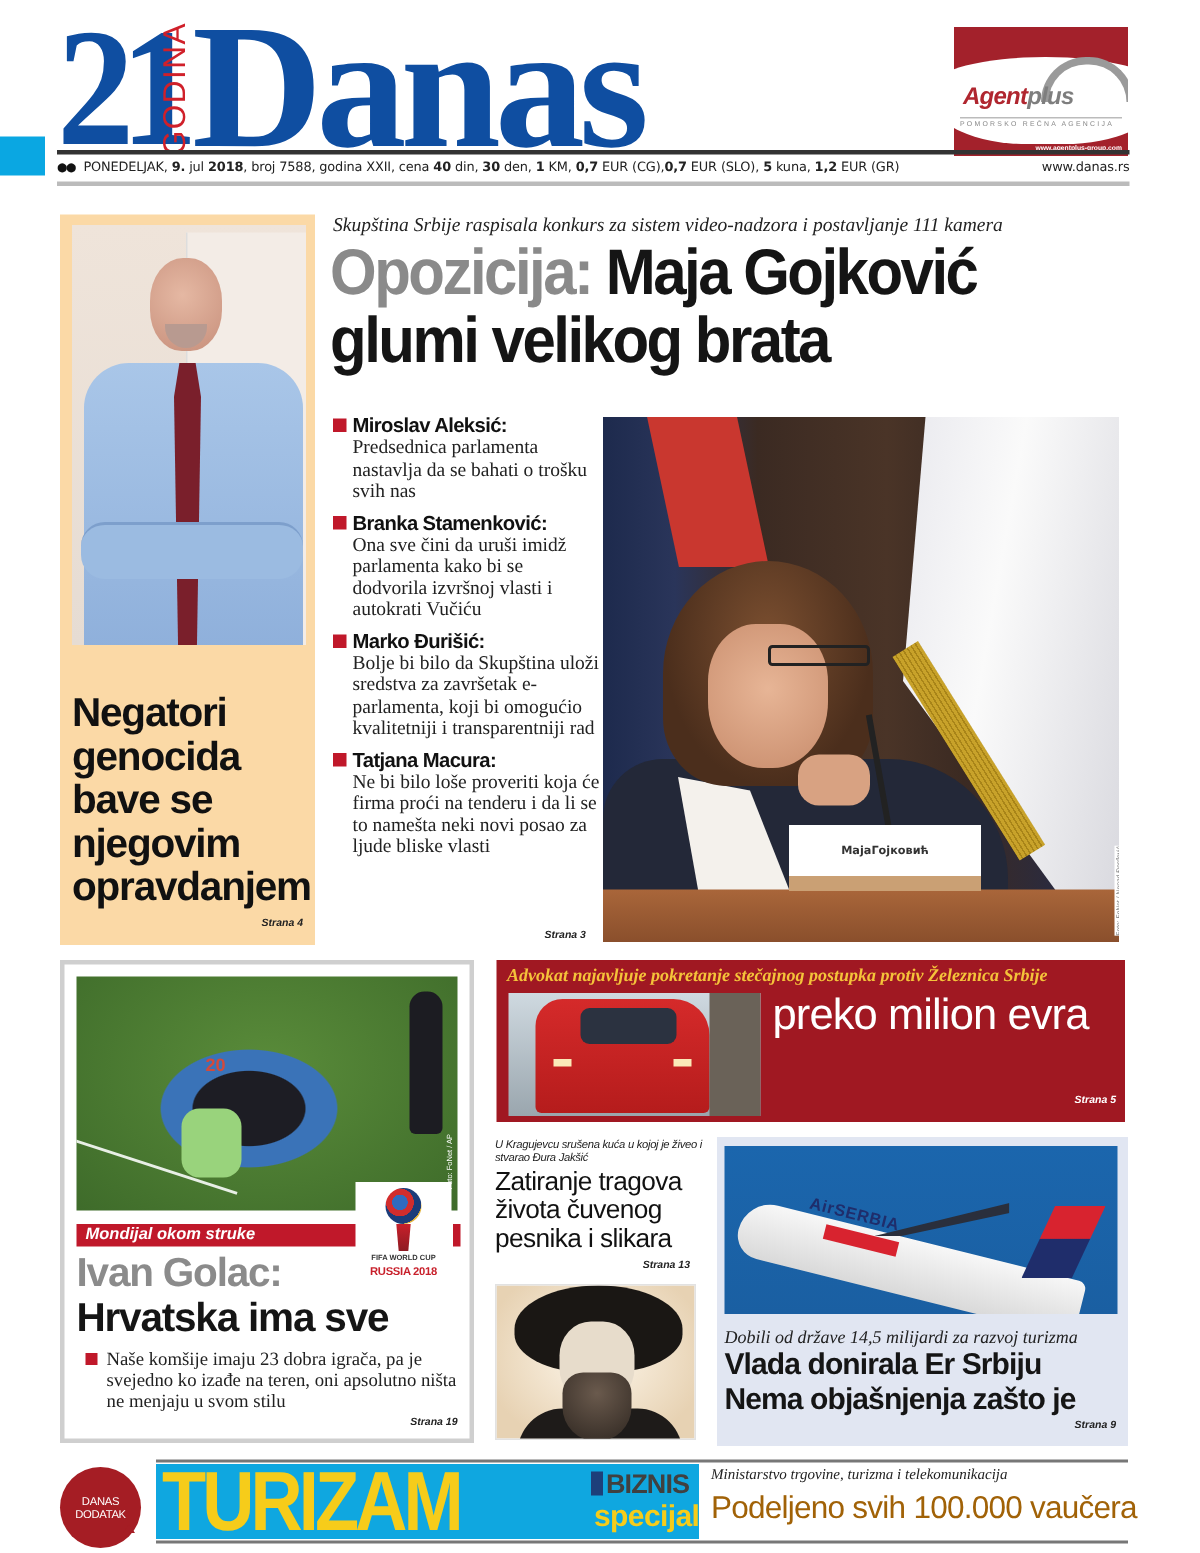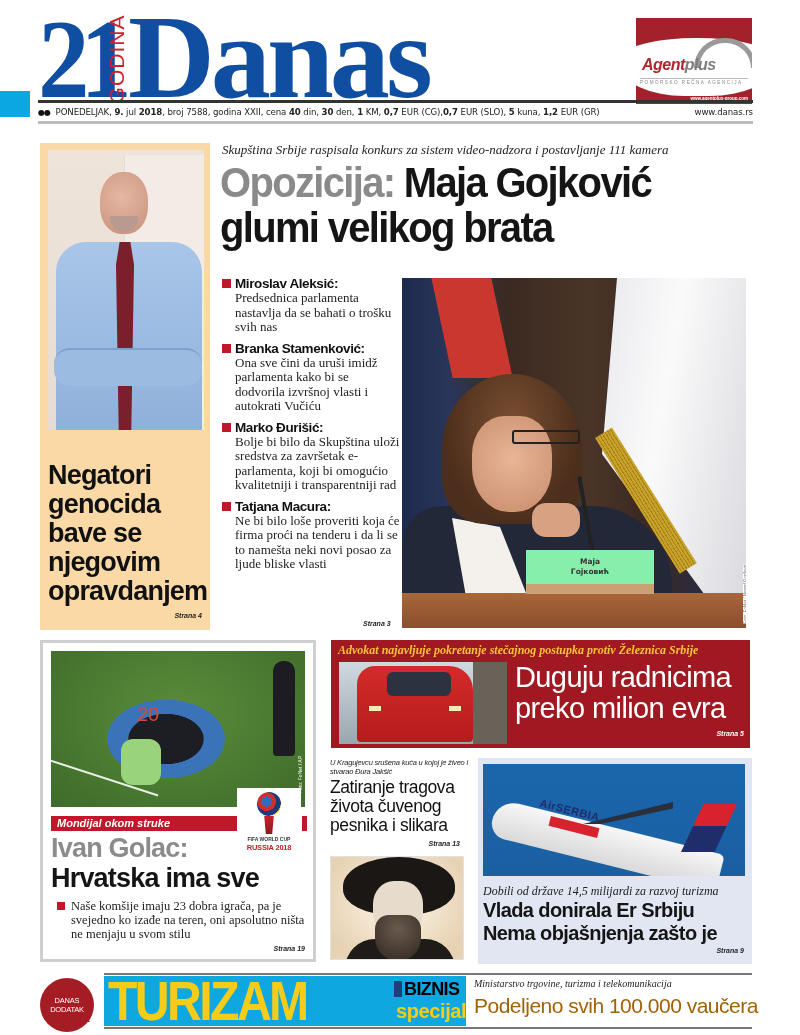--- a/index.html
+++ b/index.html
@@ -64,32 +64,32 @@
   .mp-redflag { position: absolute; left: 40px; top: 0; width: 60px; height: 100px; background: #c9372f; transform: skewX(12deg); }
   .mp-whiteflag { position: absolute; left: 200px; top: 0; width: 150px; height: 320px; background: linear-gradient(100deg,#e9e9ee,#fafafa 40%,#d8d8de); clip-path: polygon(10% 0,100% 0,100% 100%,70% 100%,0 55%); }
   .mp-fringe { position: absolute; left: 193px; top: 160px; width: 20px; height: 160px; background: repeating-linear-gradient(90deg,#c8a22a 0 2px,#a88418 2px 3px); transform: rotate(-32deg); transform-origin: top left; }
   .mp-hair { position: absolute; left: 40px; top: 96px; width: 140px; height: 150px; background: radial-gradient(ellipse at 50% 35%, #7b4f30, #4b2e1c 70%); border-radius: 50% 50% 30% 30%; }
   .mp-face { position: absolute; left: 70px; top: 138px; width: 80px; height: 96px; background: radial-gradient(circle at 50% 45%, #e7b596, #c88c6c); border-radius: 40% 40% 46% 46%; }
   .mp-glasses { position: absolute; left: 110px; top: 152px; width: 68px; height: 14px; border: 2px solid #222; border-radius: 3px; }
   .mp-body { position: absolute; left: 0; top: 228px; width: 270px; height: 122px; background: #232838; border-radius: 40px 80px 0 0; }
   .mp-collar { position: absolute; left: 50px; top: 240px; width: 80px; height: 90px; background: #f4f1ec; clip-path: polygon(0 0,60% 10%,100% 100%,20% 100%); }
   .mp-hand { position: absolute; left: 130px; top: 225px; width: 48px; height: 34px; background: #d8a282; border-radius: 14px; }
   .mp-desk { position: absolute; left: 0; top: 315px; width: 350px; height: 35px; background: linear-gradient(180deg,#a9663a,#8a4f2c); }
-  .mp-nameplate { position: absolute; left: 124px; top: 272px; width: 128px; height: 44px; background: #86efac; border-bottom: 10px solid #caa074; display: flex; flex-direction: column; align-items: center; justify-content: center; }
+  .mp-nameplate { position: absolute; left: 124px; top: 272px; width: 128px; height: 44px; background: #ffffff; border-bottom: 10px solid #caa074; display: flex; align-items: center; justify-content: center; }
   .mp-nameplate span { font-family: "DejaVu Sans", sans-serif; font-weight: bold; font-size: 7.5px; color: #333; line-height: 10px; }
   .mp-mic { position: absolute; left: 182px; top: 198px; width: 4px; height: 78px; background: #222; transform: rotate(-10deg); }
   .mp-credit { position: absolute; right: -2px; bottom: 4px; writing-mode: vertical-rl; transform: rotate(180deg); font-size: 4.5px; color: #777; background: #fff; }
 
   
   .sport { position: absolute; left: 40px; top: 640px; width: 276px; height: 322px; background: #fff; border: 3px solid #cfcfcf; }
   .sport .photo { position: absolute; left: 8px; top: 8px; width: 254px; height: 156px; background: radial-gradient(ellipse at 50% 40%, #5a8c3a, #3e6b2a); overflow: hidden; }
   .sport .line { position: absolute; left: -10px; top: 125px; width: 120px; height: 2px; background: #e8efe6; transform: rotate(18deg); }
   .sport .pile { position: absolute; left: 40px; top: 38px; width: 150px; height: 100px; background: radial-gradient(ellipse at 50% 50%, #1d1d24 0 35%, #3a73b8 36% 55%, transparent 56%); border-radius: 40%; }
   .sport .green-k { position: absolute; left: 70px; top: 88px; width: 40px; height: 46px; background: #99d37c; border-radius: 12px; }
-  .sport .num20 { position: absolute; left: 86px; top: 52px; font-size: 20px; font-weight: normal; color: #d24a3c; }
+  .sport .num20 { position: absolute; left: 86px; top: 52px; font-size: 12px; font-weight: bold; color: #d24a3c; }
   .sport .runner { position: absolute; left: 222px; top: 10px; width: 22px; height: 95px; background: #1c1c22; border-radius: 10px 10px 4px 4px; }
   .sport .credit { position: absolute; right: 2px; top: 105px; writing-mode: vertical-rl; transform: rotate(180deg); font-size: 5px; color: #fff; }
   .sport .wc-badge { position: absolute; left: 194px; top: 145px; width: 64px; height: 72px; background: #fff; }
   .wc-ball { position: absolute; left: 20px; top: 4px; width: 24px; height: 24px; border-radius: 50%; background: radial-gradient(circle at 40% 40%, #2f6bbf 0 25%, #d12d2d 26% 45%, #1b3c7a 46% 70%, #e0b13a 71%); }
   .wc-trophy { position: absolute; left: 24px; top: 28px; width: 16px; height: 18px; background: linear-gradient(180deg,#c8202b,#8e1a22); clip-path: polygon(20% 0,80% 0,70% 100%,30% 100%); }
   .wc-t1 { position: absolute; left: 0; top: 48px; width: 64px; text-align: center; font-size: 5px; font-weight: bold; color: #333; }
   .wc-t2 { position: absolute; left: 0; top: 55px; width: 64px; text-align: center; font-size: 7.5px; font-weight: bold; color: #c8202b; letter-spacing: -0.2px; }
   .sport .kicker-bar { position: absolute; left: 8px; top: 173px; width: 186px; height: 15px; background: #c0182a; color: #fff; font-style: italic; font-weight: bold; font-size: 11px; line-height: 15px; padding-left: 6px; }
   .sport .kicker-bar-r { position: absolute; left: 259px; top: 173px; width: 5px; height: 15px; background: #c0182a; }
   .sport .h1 { position: absolute; left: 8px; top: 190px; font-weight: bold; font-size: 27px; line-height: 30px; color: #8b8b8b; letter-spacing: -0.8px; }
@@ -135,21 +135,21 @@
   
   .dodatak { position: absolute; left: 40px; top: 978px; width: 54px; height: 54px; border-radius: 50%; background: #a51d24; display: flex; flex-direction: column; align-items: center; justify-content: center; }
   .dodatak span { font-size: 7.5px; color: #fff; line-height: 9px; letter-spacing: -0.2px; }
   .dodatak .tri { position: absolute; right: 4px; bottom: 10px; width: 0; height: 0; border-left: 4px solid transparent; border-right: 4px solid transparent; border-bottom: 6px solid #a51d24; }
   .footer-rule-top { position: absolute; left: 104px; top: 973px; width: 648px; height: 2px; background: #777; }
   .footer-rule-bot { position: absolute; left: 104px; top: 1027px; width: 648px; height: 2px; background: #777; }
   .turizam { position: absolute; left: 104px; top: 976px; width: 362px; height: 50px; background: #0fa7e0; }
   .turizam .word { position: absolute; left: 4px; top: -3px; font-family: "Liberation Sans", sans-serif; font-weight: bold; font-size: 56px; line-height: 56px; color: #f6cc1a; letter-spacing: -3px; transform: scaleX(0.86); transform-origin: left top; }
   .turizam .biznis { position: absolute; left: 290px; top: 4px; height: 18px; display: flex; align-items: center; }
   .turizam .biznis .mini { width: 8px; height: 16px; background: #1d3f7a; color: #fff; font-size: 3px; margin-right: 2px; }
-  .turizam .biznis span { font-weight: bold; font-size: 18px; color: #000000; letter-spacing: -0.6px; }
+  .turizam .biznis span { font-weight: bold; font-size: 18px; color: #404040; letter-spacing: -0.6px; }
   .turizam .specijal { position: absolute; left: 292px; top: 24px; font-family: Liberation Sans, sans-serif; font-weight: bold; font-size: 20px; color: #f6cc1a; letter-spacing: -0.4px; }
   .voucher-kicker { position: absolute; left: 474px; top: 978px; font-family: Liberation Serif, serif; font-style: italic; font-size: 10px; color: #222; white-space: nowrap; }
   .voucher-headline { position: absolute; left: 474px; top: 993px; font-size: 21px; line-height: 26px; color: #a16207; letter-spacing: -0.5px; white-space: nowrap; }
 </style>
 </head>
 <body>
 
 <header class="masthead">
   <div class="logo-21">21</div>
   <div class="logo-godina">
@@ -295,21 +295,20 @@
 <article class="rail">
   <div class="kicker">Advokat najavljuje pokretanje stečajnog postupka protiv Železnica Srbije</div>
   <div class="photo">
     <div class="train"></div>
     <div class="window"></div>
     <div class="lamp" style="left:30px"></div>
     <div class="lamp" style="left:110px"></div>
     <div class="tunnel"></div>
   </div>
   <div class="headline">
-    <div>Duguju radnicima</div>
     <div>preko milion evra</div>
   </div>
   <div class="strana">Strana 5</div>
 </article>
 
 <article class="jaksic">
   <div class="kicker">U Kragujevcu srušena kuća u kojoj je živeo i stvarao Đura Jakšić</div>
   <div class="headline">
     <div>Zatiranje tragova</div>
     <div>života čuvenog</div>

